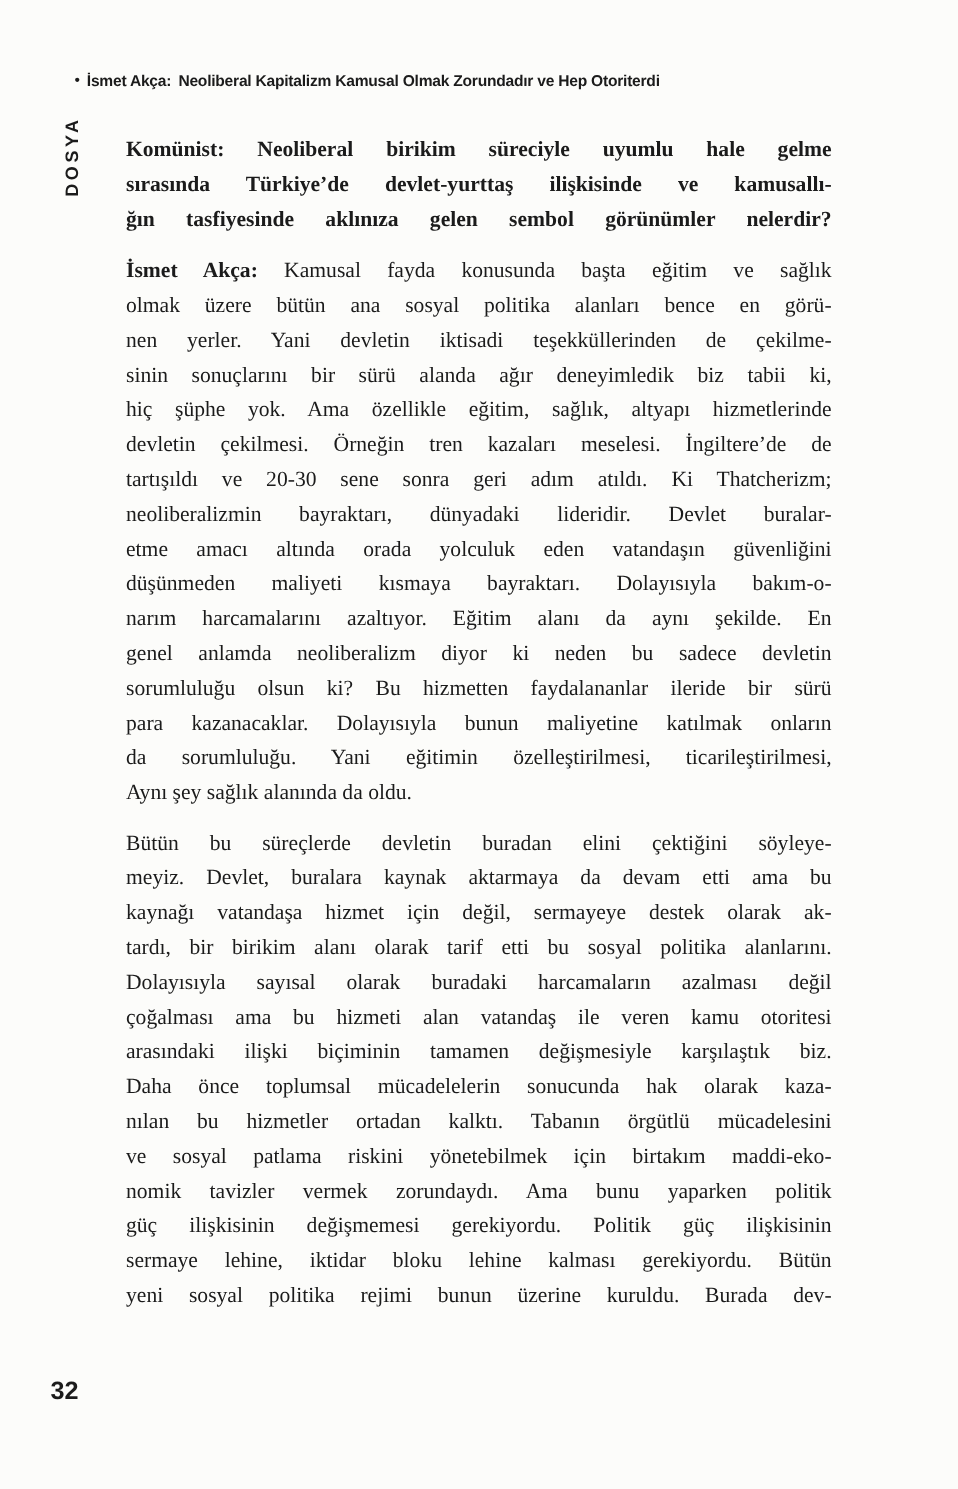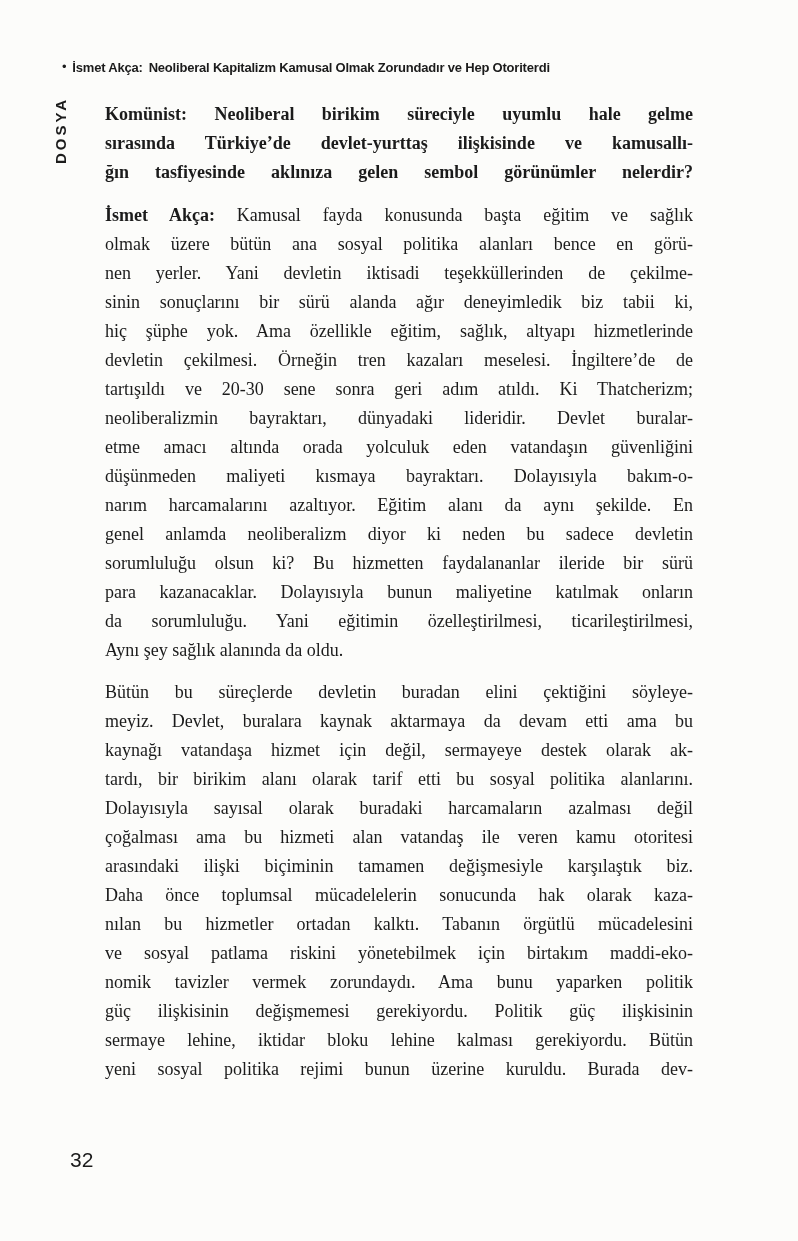--- a/index.html
+++ b/index.html
@@ -47,38 +47,37 @@
 
   
   .textblock {
     position: absolute;
     left: 105px;
     top: 100px;
     width: 588px;
     font-size: 18px;
     line-height: 29px;
   }
-  .question { font-weight: 700; margin-bottom: 14px; }
+  .question { font-weight: 700; margin-bottom: 14px; margin-top: 10px; }
   .para { margin-bottom: 13px; }
   .line {
     text-align: justify;
     text-align-last: justify;
   }
   .line.last { text-align-last: left; }
   .lead { font-weight: 700; }
 
   
   .pagenum {
     position: absolute;
     left: 42px;
     top: 1148px;
     font-family: "Liberation Sans", sans-serif;
-    font-weight: 400;
+    font-weight: 700;
     font-size: 21px;
-    margin-left: 28px;
   }
 </style>
 </head>
 <body>
 
 <div class="page">
 
   <header class="header">
     <span class="bullet">•</span>
     <span class="author">İsmet Akça:</span>

